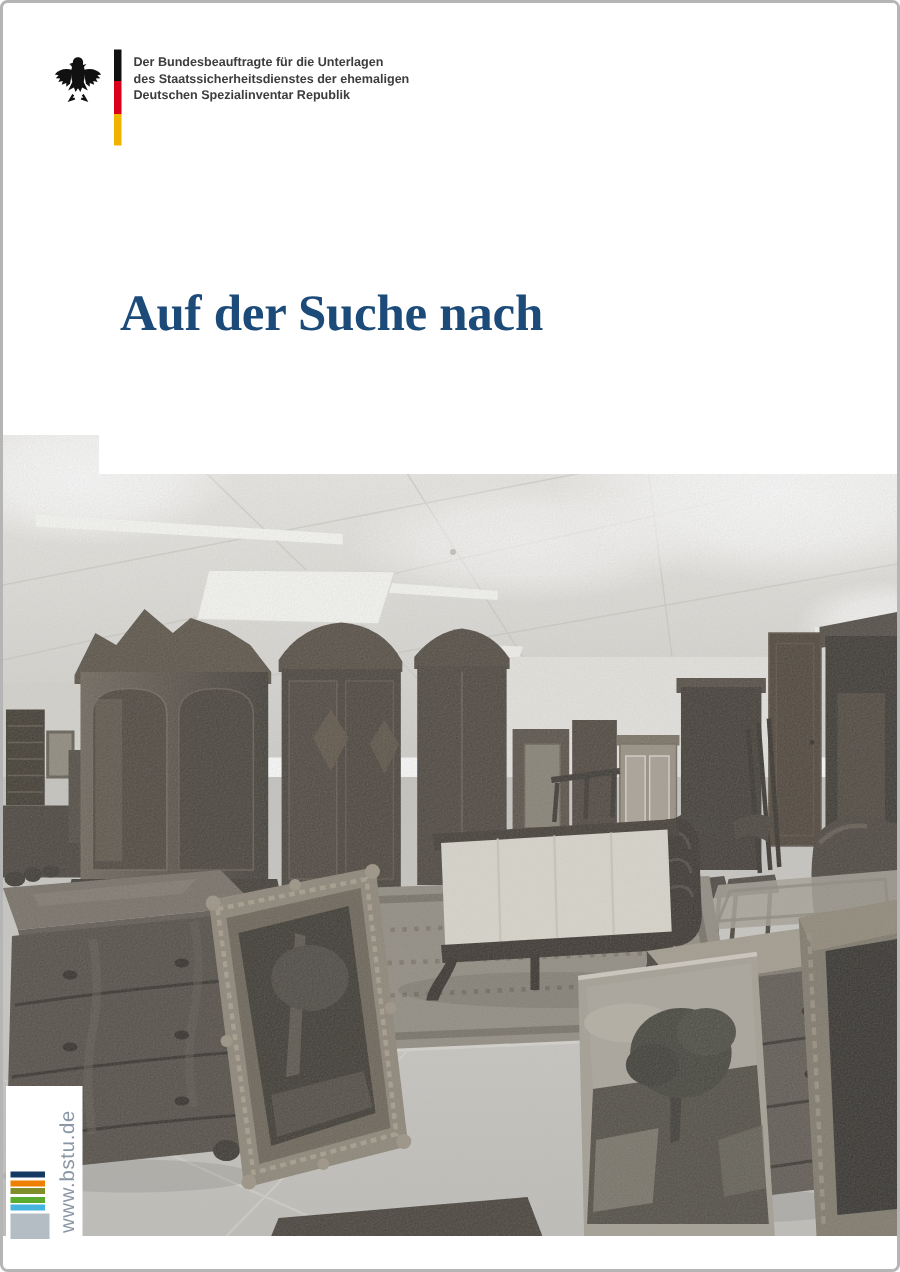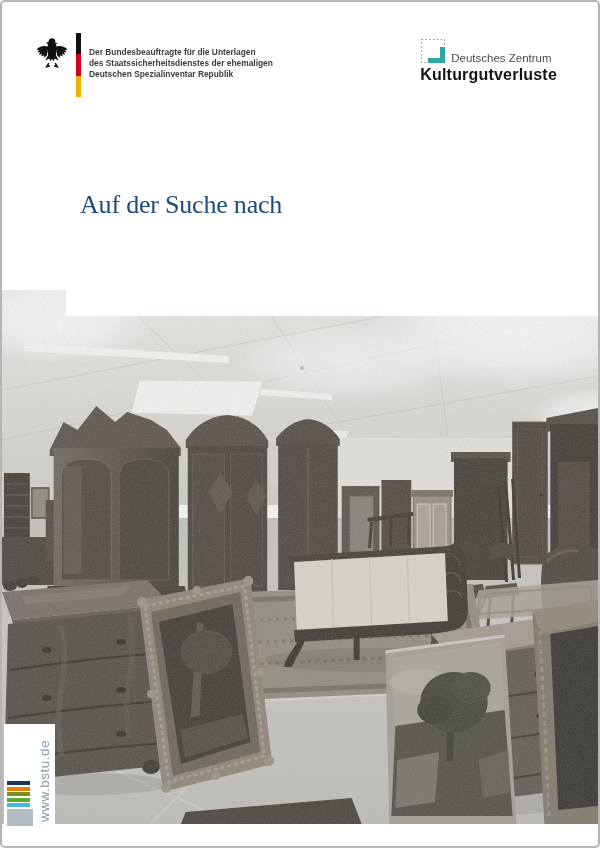--- a/index.html
+++ b/index.html
@@ -6,30 +6,30 @@
   body{width:600px;height:848px;font-family:"Liberation Sans",sans-serif;}
   .page{position:relative;width:600px;height:848px;box-sizing:border-box;
         border:2px solid #b5b5b5;border-radius:5px;background:#ffffff;overflow:hidden;}
 
   
   .photo{position:absolute;left:0;top:288px;width:596px;height:534px;}
   .photo svg{display:block;width:100%;height:100%;}
 
   
   .title-overlay{position:absolute;left:64px;top:0;right:0;height:314px;background:#ffffff;}
-  .title{margin:188px 0 0 14px;font-family:"Liberation Serif",serif;font-weight:400;
-         font-size:26px;line-height:1.16;color:#1c4b7a;letter-spacing:-0.2px;}
+  .title{margin:188px 0 0 14px;font-family:"Liberation Serif",serif;font-weight:700;
+         font-size:34px;line-height:1.16;color:#1c4b7a;letter-spacing:-0.2px;}
   .subtitle{margin:15px 0 0 15px;font-weight:700;font-size:15.5px;color:#2b76ae;}
 
   
   .bstu-logo{position:absolute;left:33px;top:31px;display:flex;align-items:flex-start;z-index:5;}
   .eagle{width:34px;height:36px;margin-top:2px;}
   .flagbar{width:5px;height:64px;margin-left:7px;display:flex;flex-direction:column;}
   .flagbar span{flex:1;}
-  .bstu-lines{margin-left:8px;margin-top:14px;font-size:8.4px;font-weight:700;
+  .bstu-lines{margin-left:8px;margin-top:3px;font-size:8.4px;font-weight:700;
               line-height:10.8px;color:#3d3d3d;white-space:nowrap;}
 
   
   .dzk-logo{position:absolute;top:36px;right:41px;z-index:5;}
   .dzk-row1{display:flex;align-items:flex-end;}
   .dzk-icon{width:27px;height:27px;}
   .dzk-line1{margin-left:4px;margin-bottom:1px;font-size:11.5px;color:#4c4c4c;white-space:nowrap;}
   .dzk-line2{margin-top:1px;font-size:16px;font-weight:700;color:#141414;letter-spacing:0.2px;white-space:nowrap;}
 
   
@@ -335,30 +335,20 @@
         <span style="background:#d8001c"></span>
         <span style="background:#f0b400"></span>
     </div>
     <div class="bstu-lines">
       <div>Der Bundesbeauftragte für die Unterlagen</div>
       <div>des Staatssicherheitsdienstes der ehemaligen</div>
       <div>Deutschen Spezialinventar Republik</div>
     </div>
   </div>
 
-  <div class="dzk-logo">
-    <div class="dzk-row1">
-      <svg class="dzk-icon" viewBox="0 0 27 27" aria-hidden="true">
-        <rect x="1.5" y="1.5" width="23" height="23" fill="none" stroke="#9a9a9a" stroke-width="1.2" stroke-dasharray="1.6,2.2"></rect>
-        <path d="M22.5,9 L22.5,22.5 L8,22.5" fill="none" stroke="#2ea7a3" stroke-width="5"></path>
-      </svg>
-      <span class="dzk-line1">Deutsches Zentrum</span>
-    </div>
-    <div class="dzk-line2">Kulturgutverluste</div>
-  </div>
 
   <div class="bstu-strip">
     <div class="stripes-col">
         <div class="stripe" style="background: rgb(20, 58, 99);"></div>
         <div class="stripe" style="background: rgb(238, 127, 0);"></div>
         <div class="stripe" style="background: rgb(126, 142, 41);"></div>
         <div class="stripe" style="background: rgb(90, 171, 46);"></div>
         <div class="stripe" style="background: rgb(69, 181, 224);"></div>
         <div class="brand-block" style="background: rgb(180, 189, 196);"></div>
       </div>

